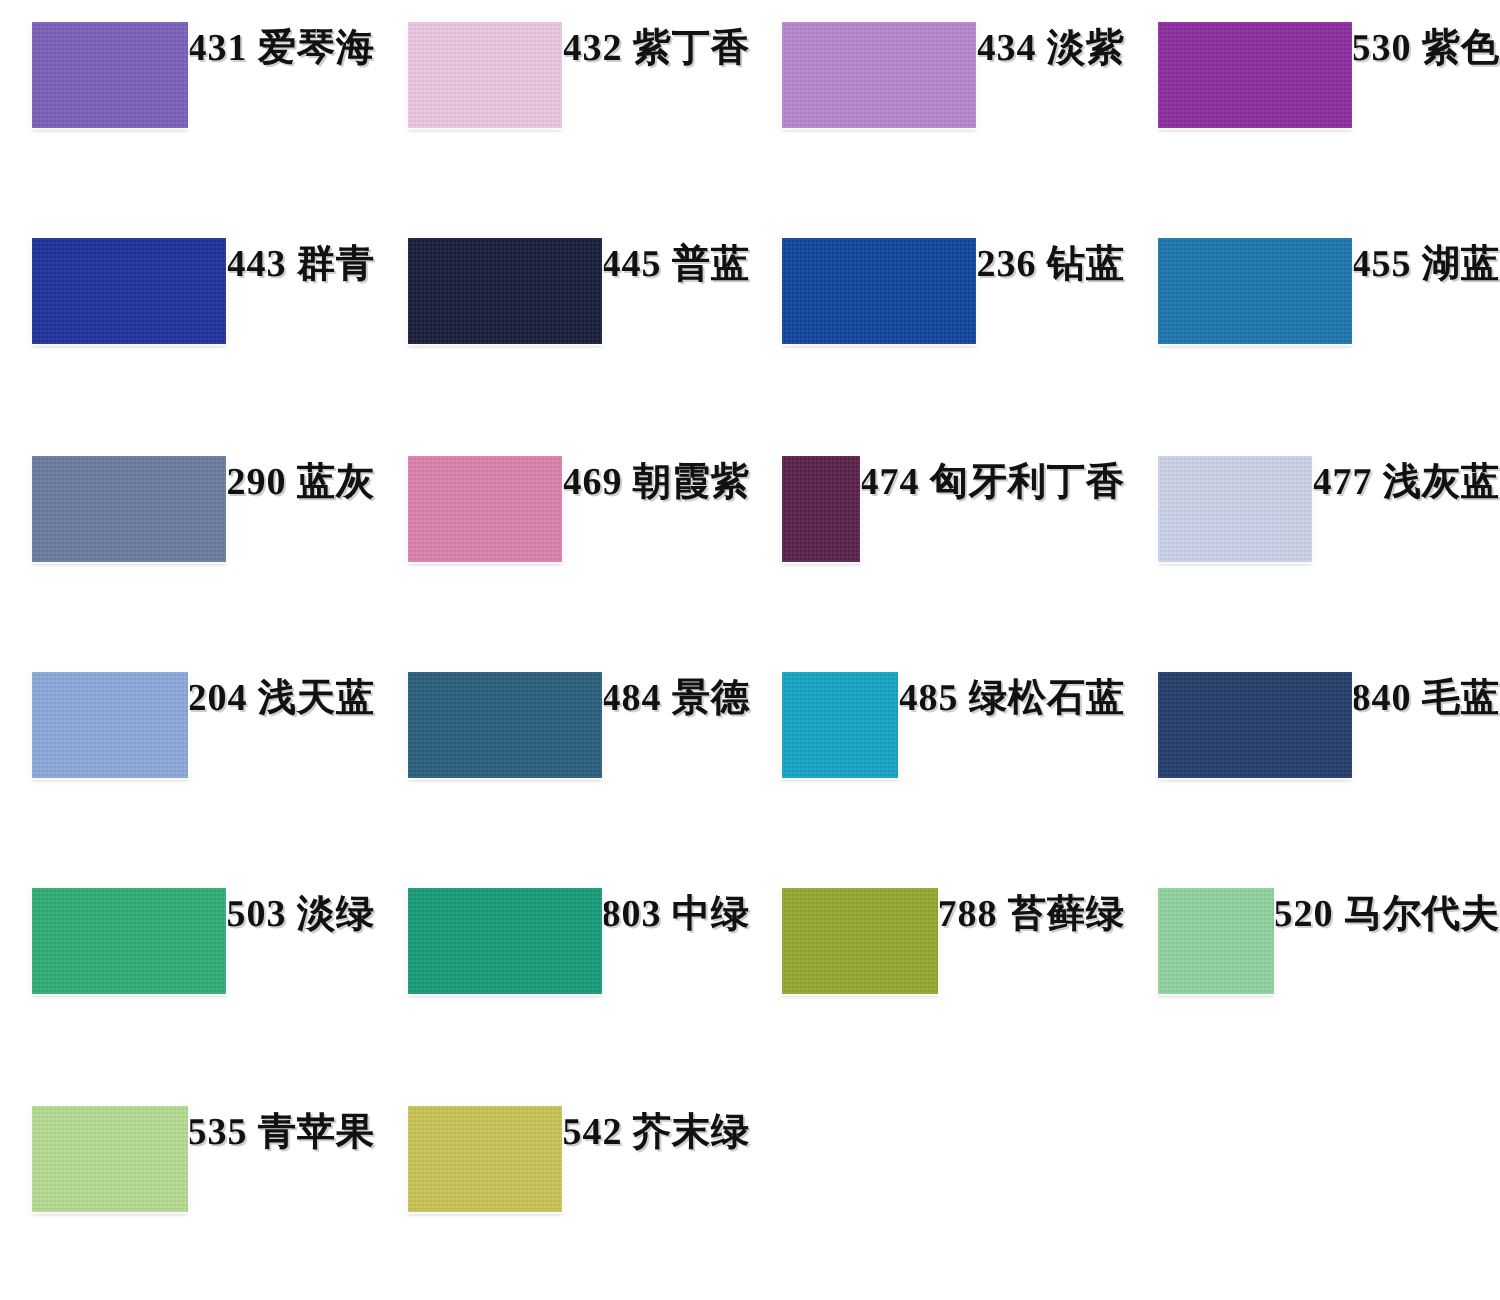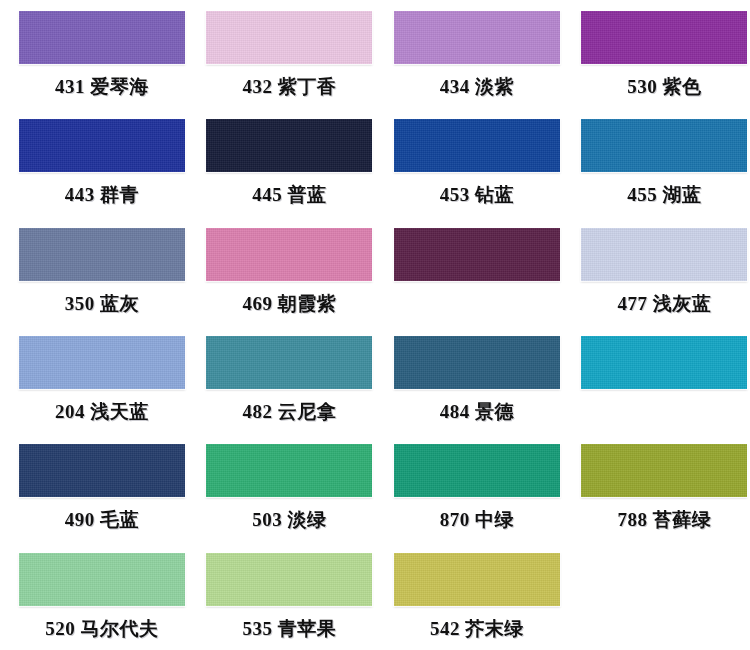--- a/index.html
+++ b/index.html
@@ -18,22 +18,21 @@
     height: 650px;
     display: grid;
     grid-template-columns: repeat(4, 187.5px);
     grid-template-rows: repeat(6, 108.333px);
     align-content: start;
     box-sizing: border-box;
     padding-top: 2px;
   }
   .swatch-cell {
     display: flex;
-    flex-direction: column;
-    align-items: center;
+    flex-direction: row;
     justify-content: flex-start;
     box-sizing: border-box;
     margin-left: 16px;
   }
   .swatch-chip {
     width: 166px;
     height: 53px;
     margin-top: 9px;
     box-sizing: border-box;
     position: relative;
@@ -92,67 +91,65 @@
     <div class="swatch-cell">
       <div class="swatch-chip" style="background-color: rgb(30, 48, 155);"></div>
       <div class="swatch-label">443 群青</div>
     </div>
     <div class="swatch-cell">
       <div class="swatch-chip" style="background-color: rgb(22, 28, 56);"></div>
       <div class="swatch-label">445 普蓝</div>
     </div>
     <div class="swatch-cell">
       <div class="swatch-chip" style="background-color: rgb(16, 67, 154);"></div>
-      <div class="swatch-label">453 钻蓝</div>
+      <div class="swatch-label">236 钻蓝</div>
     </div>
     <div class="swatch-cell">
       <div class="swatch-chip" style="background-color: rgb(26, 116, 172);"></div>
       <div class="swatch-label">455 湖蓝</div>
     </div>
     <div class="swatch-cell">
       <div class="swatch-chip" style="background-color: rgb(107, 123, 160);"></div>
-      <div class="swatch-label">350 蓝灰</div>
+      <div class="swatch-label">290 蓝灰</div>
     </div>
     <div class="swatch-cell">
       <div class="swatch-chip" style="background-color: rgb(219, 127, 174);"></div>
       <div class="swatch-label">469 朝霞紫</div>
     </div>
     <div class="swatch-cell">
       <div class="swatch-chip" style="background-color: rgb(90, 33, 72);"></div>
+      <div class="swatch-label">474 匈牙利丁香</div>
     </div>
     <div class="swatch-cell">
       <div class="swatch-chip" style="background-color: rgb(203, 210, 232);"></div>
       <div class="swatch-label">477 浅灰蓝</div>
     </div>
     <div class="swatch-cell">
       <div class="swatch-chip" style="background-color: rgb(139, 167, 218);"></div>
       <div class="swatch-label">204 浅天蓝</div>
     </div>
     <div class="swatch-cell">
-      <div class="swatch-chip" style="background-color: rgb(62, 141, 158);"></div>
-      <div class="swatch-label">482 云尼拿</div>
-    </div>
-    <div class="swatch-cell">
       <div class="swatch-chip" style="background-color: rgb(42, 94, 126);"></div>
       <div class="swatch-label">484 景德</div>
     </div>
     <div class="swatch-cell">
       <div class="swatch-chip" style="background-color: rgb(19, 165, 196);"></div>
+      <div class="swatch-label">485 绿松石蓝</div>
     </div>
     <div class="swatch-cell">
       <div class="swatch-chip" style="background-color: rgb(36, 60, 107);"></div>
-      <div class="swatch-label">490 毛蓝</div>
+      <div class="swatch-label">840 毛蓝</div>
     </div>
     <div class="swatch-cell">
       <div class="swatch-chip" style="background-color: rgb(47, 174, 116);"></div>
       <div class="swatch-label">503 淡绿</div>
     </div>
     <div class="swatch-cell">
       <div class="swatch-chip" style="background-color: rgb(21, 155, 119);"></div>
-      <div class="swatch-label">870 中绿</div>
+      <div class="swatch-label">803 中绿</div>
     </div>
     <div class="swatch-cell">
       <div class="swatch-chip" style="background-color: rgb(150, 166, 46);"></div>
       <div class="swatch-label">788 苔藓绿</div>
     </div>
     <div class="swatch-cell">
       <div class="swatch-chip" style="background-color: rgb(143, 210, 160);"></div>
       <div class="swatch-label">520 马尔代夫</div>
     </div>
     <div class="swatch-cell">

